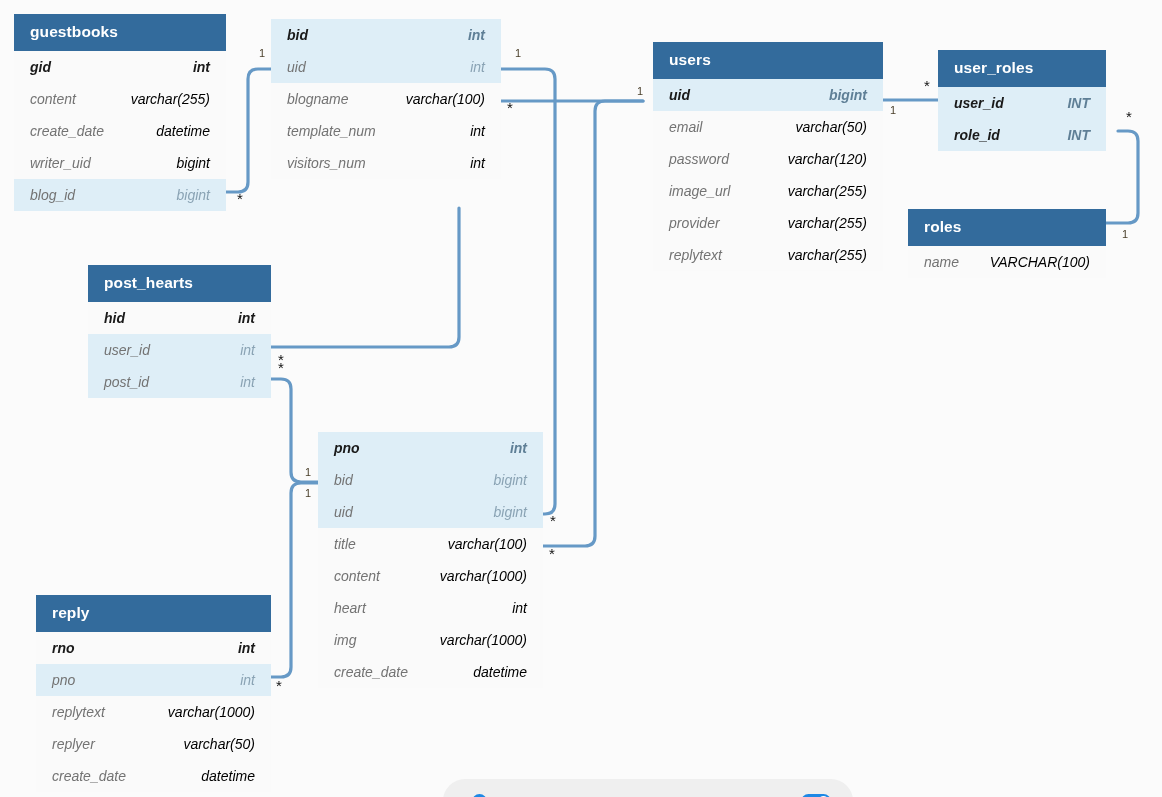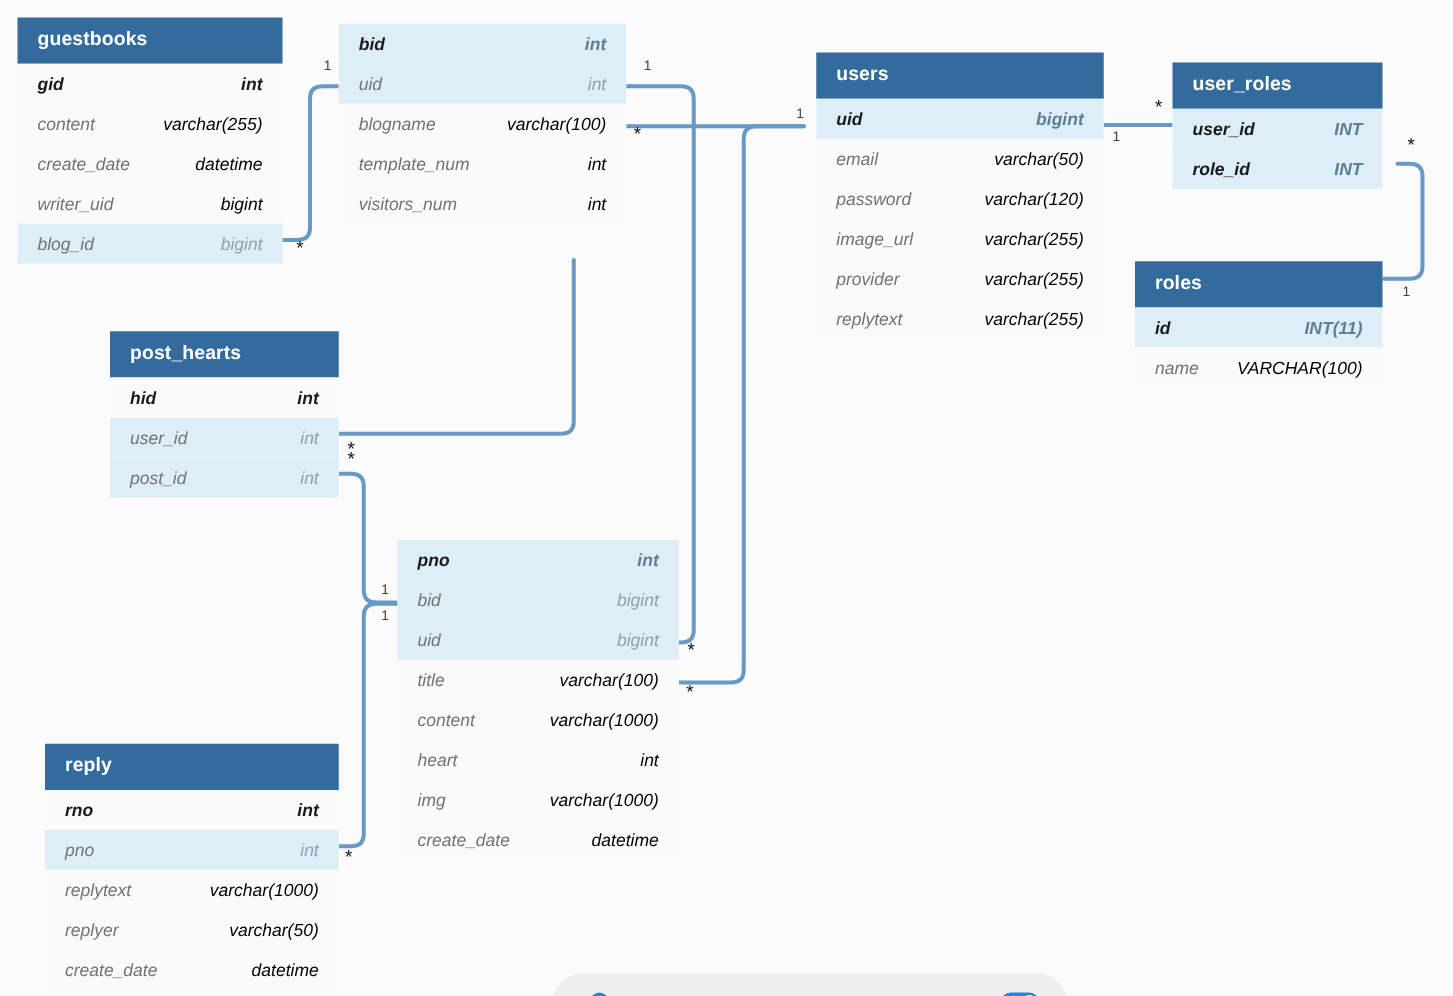--- a/index.html
+++ b/index.html
@@ -259,24 +259,20 @@
           </div>
           <div class="attr key pk">
             <span class="attr-name">role_id</span>
             <span class="attr-type">INT</span>
           </div>
         </div>
       </div>
       <div class="entity" style="left: 908px; top: 173px; width: 198px; margin-top: 36px;">
         <div class="entity-header">roles</div>
         <div class="entity-body">
-          <div class="attr key pk">
-            <span class="attr-name">id</span>
-            <span class="attr-type">INT(11)</span>
-          </div>
           <div class="attr">
             <span class="attr-name">name</span>
             <span class="attr-type">VARCHAR(100)</span>
           </div>
         </div>
       </div>
       <div class="entity" style="left: 88px; top: 265px; width: 183px;">
         <div class="entity-header">post_hearts</div>
         <div class="entity-body">
           <div class="attr pk">

